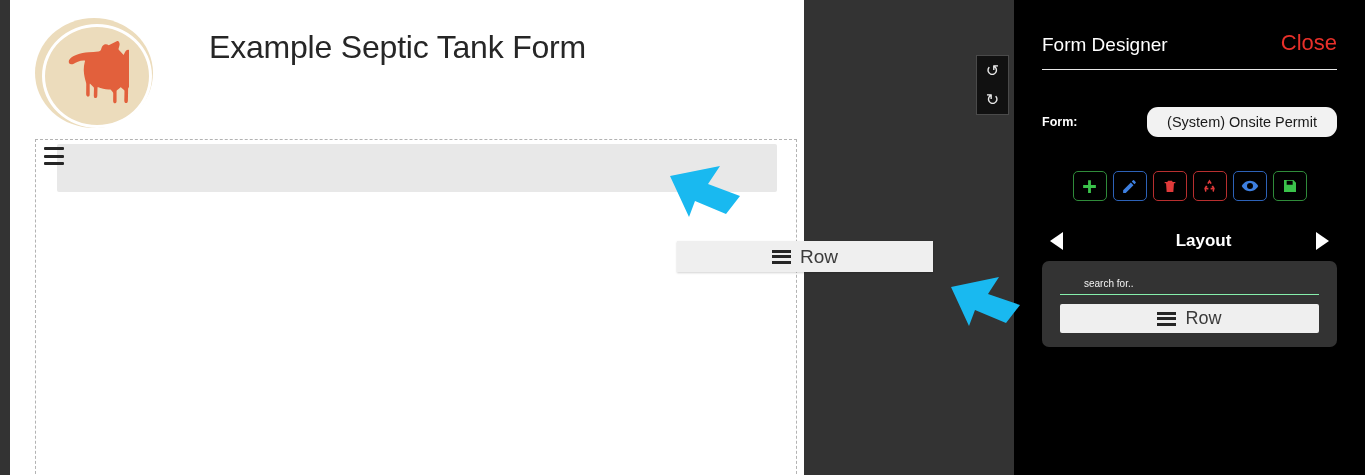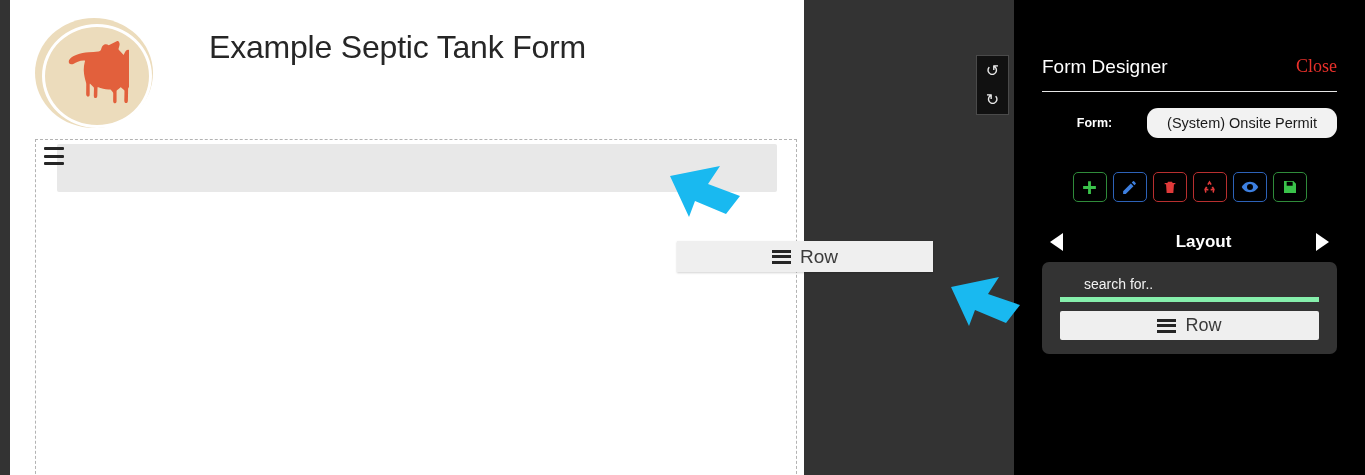--- a/index.html
+++ b/index.html
@@ -121,33 +121,32 @@
   #cursor-panel  { left: 949px; top: 275px; }
 
   
   .designer-panel {
     position: absolute; left: 1014px; top: 0;
     width: 351px; height: 475px;
     background: #000000;
     padding: 0 28px;
   }
   .panel-head {
-    display: flex; align-items: flex-start; justify-content: space-between;
-    padding-top: 14px;
-    margin-top: 42px;
+    display: flex; align-items: flex-end; justify-content: space-between;
+    padding-top: 30px;
   }
   .panel-title { font-size: 19px; color: #ffffff; font-weight: 400; }
   .panel-close {
-    font-size: 18px; color: #e8302a; cursor: pointer;
-    background: none; border: none; font-family: Liberation Serif, serif;
+    font-size: 22px; color: #e8302a; cursor: pointer;
+    background: none; border: none; font-family: Liberation Sans, sans-serif;
   }
   .panel-rule { margin-top: 13px; height: 1px; background: #e6e6e6; }
 
   .form-select-row {
-    display: flex; align-items: center; margin-top: 16px; text-align: center;
+    display: flex; align-items: center; margin-top: 37px;
   }
   .form-select-label {
     font-size: 12.5px; color: #ffffff; font-weight: bold;
     width: 105px; flex: none;
   }
   .form-select-value {
     flex: 1; height: 30px;
     background: #f2f2f2; color: #1a1a1a;
     font-size: 14.5px;
     display: flex; align-items: center; justify-content: center;
@@ -183,22 +182,22 @@
   .section-title { font-size: 17px; color: #ffffff; font-weight: bold; margin-left: 28px; }
 
   .section-box {
     margin-top: 10px;
     background: #333333;
     border-radius: 7px;
     padding: 12px 18px 14px 18px;
   }
   .search-field {
     width: 100%; background: transparent;
-    border: none; border-bottom: 5px solid #86efac;
-    color: #ffffff; font-size: 14px;
+    border: none; border-bottom: 1px solid #86efac;
+    color: #ffffff; font-size: 10px;
     padding: 2px 0 5px 24px;
     outline: none;
     font-family: "Liberation Sans", sans-serif;
   }
   .search-field::placeholder { color: #f2f2f2; opacity: 1; }
 
   .palette-item {
     margin-top: 9px; height: 29px;
     background: #efefef; color: #3b3b3b;
     display: flex; align-items: center; justify-content: center; gap: 9px;

